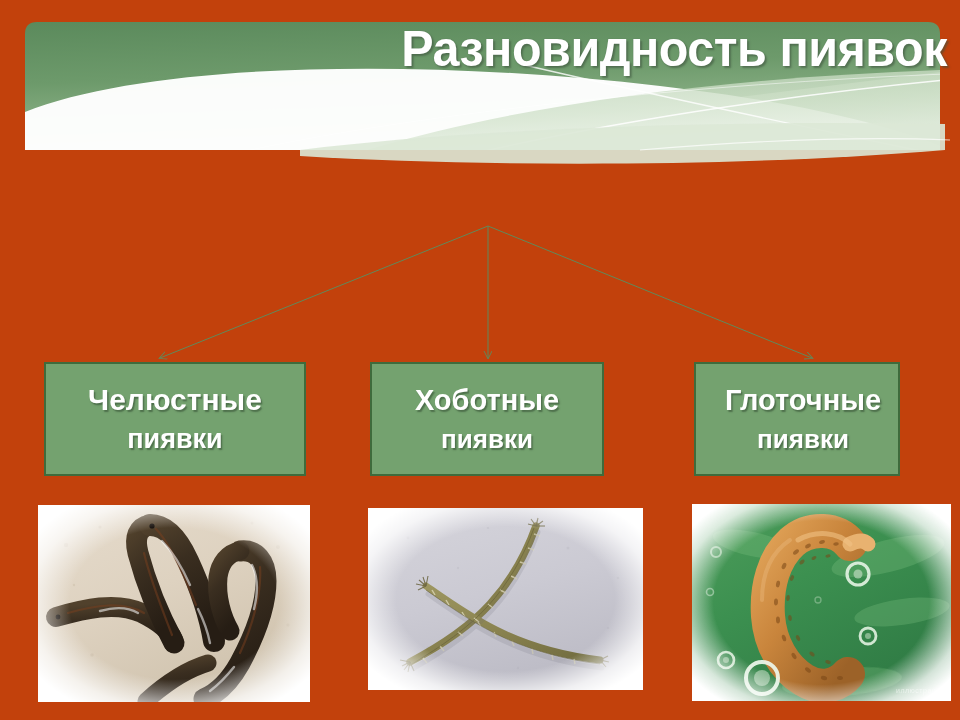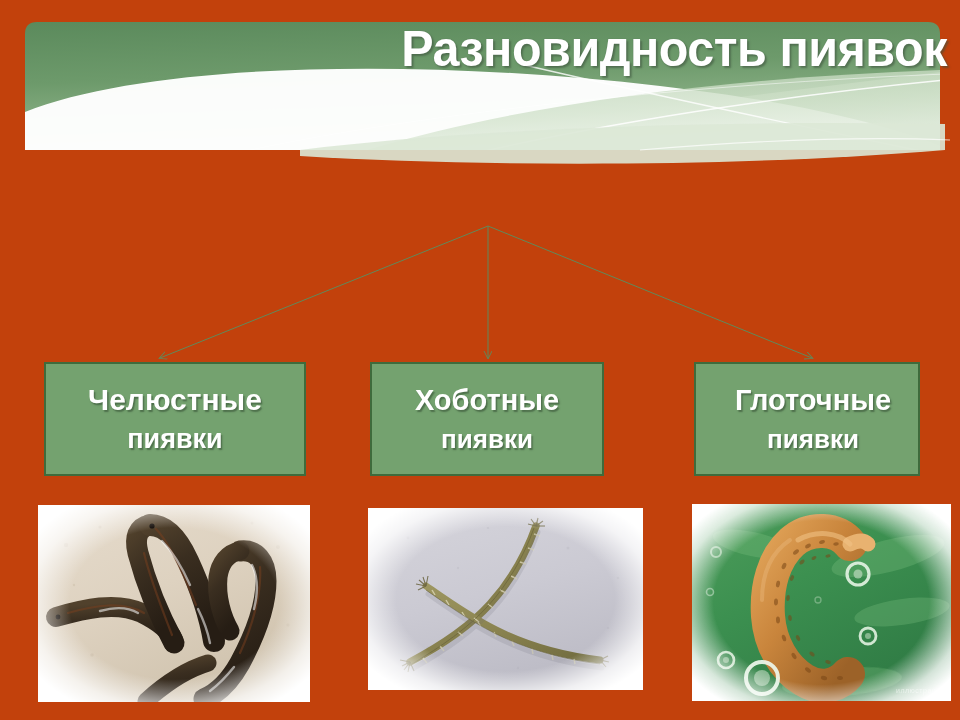--- a/index.html
+++ b/index.html
@@ -98,21 +98,21 @@
   .category-line {
     font-family: "Liberation Sans", sans-serif;
     font-weight: bold;
     color: #ffffff;
     text-shadow: 1.5px 1.5px 1.5px rgba(45,70,45,0.55);
     white-space: nowrap;
     text-align: center;
   }
   #cat-box-0 { left: 28px;  top: 362px; width: 262px; height: 114px; margin-left: 16px; }
   #cat-box-1 { left: 370px; top: 362px; width: 234px; height: 114px; align-items: center; }
-  #cat-box-2 { left: 694px; top: 362px; width: 226px; height: 114px; padding-left: 12px; }
+  #cat-box-2 { left: 694px; top: 362px; width: 206px; height: 114px; padding-left: 12px; }
 
   #cat-box-0 .category-line-0 { font-size: 30px; line-height: 40px; }
   #cat-box-0 .category-line-1 { font-size: 27px; line-height: 38px; }
   #cat-box-1 .category-line-0 { font-size: 29px; line-height: 40px; }
   #cat-box-1 .category-line-1 { font-size: 26px; line-height: 38px; }
   #cat-box-2 .category-line-0 { font-size: 29px; line-height: 40px; }
   #cat-box-2 .category-line-1 { font-size: 26px; line-height: 38px; }
 
   
   .photo {

